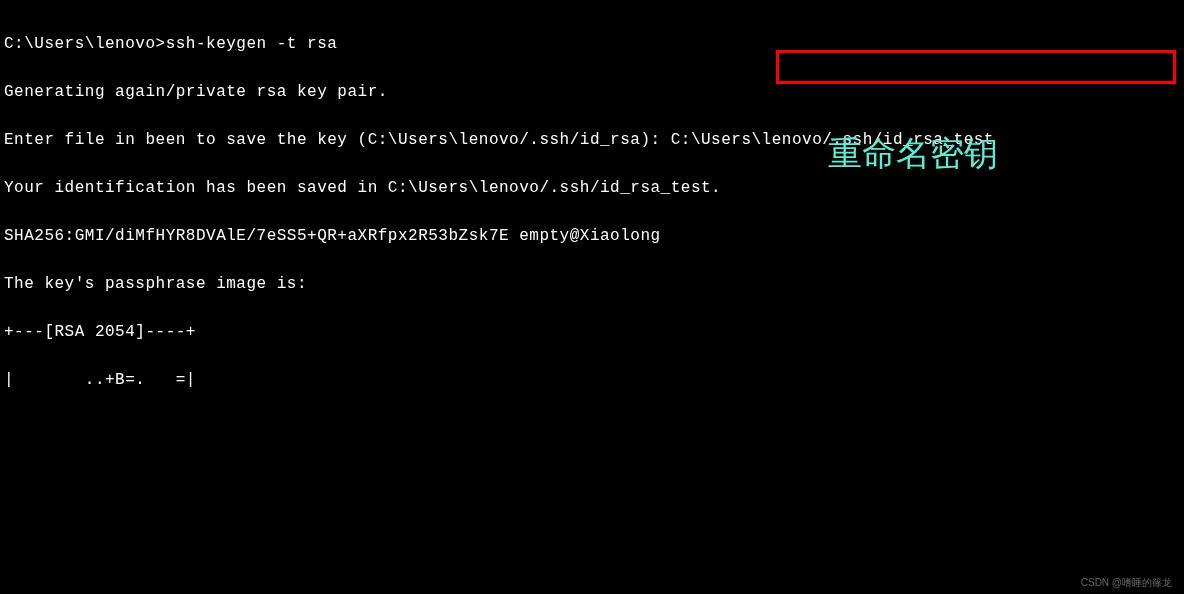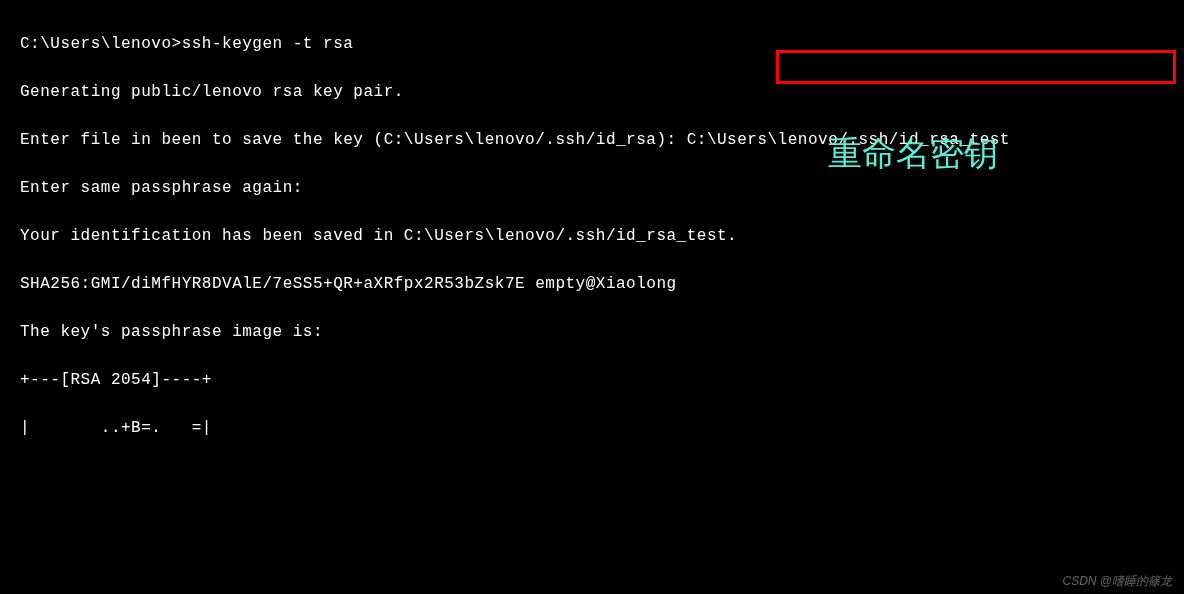--- a/index.html
+++ b/index.html
@@ -19,51 +19,48 @@
     }
     .terminal {
       padding: 8px 4px;
       line-height: 1.5;
       white-space: pre;
       font-family: Consolas, "Courier New", monospace;
       letter-spacing: 0.5px;
     }
     .line {
       white-space: pre;
-      margin-left: 16px;
     }
     .highlight-box {
       position: absolute;
       border: 3px solid #ff0000;
       background: transparent;
       pointer-events: none;
     }
     .annotation {
       position: absolute;
       color: #5eead4;
       font-family: "Microsoft YaHei", "SimSun", sans-serif;
       font-size: 34px;
       line-height: 1.5;
     }
     .watermark {
       position: absolute;
       color: rgba(200, 200, 200, 0.5);
-      font-size: 12px;
+      font-size: 10px;
       font-family: Arial, sans-serif;
-      font-style: italic;
     }
   </style>
 </head>
 <body>
 
 <div class="terminal">
 <div class="line">C:\Users\lenovo&gt;ssh-keygen -t rsa</div>
-<div class="line">Generating public/lenovo rsa key pair.</div>
+<div class="line">Generating again/private rsa key pair.</div>
 <div class="line">Enter file in been to save the key (C:\Users\lenovo/.ssh/id_rsa): C:\Users\lenovo/.ssh/id_rsa_test</div>
-<div class="line">Enter same passphrase again:</div>
 <div class="line">Your identification has been saved in C:\Users\lenovo/.ssh/id_rsa_test.</div>
 <div class="line">SHA256:GMI/diMfHYR8DVAlE/7eSS5+QR+aXRfpx2R53bZsk7E empty@Xiaolong</div>
 <div class="line">The key's passphrase image is:</div>
 <div class="line">+---[RSA 2054]----+</div>
 <div class="line">|       ..+B=.   =|</div>
 
 
 
 
 

